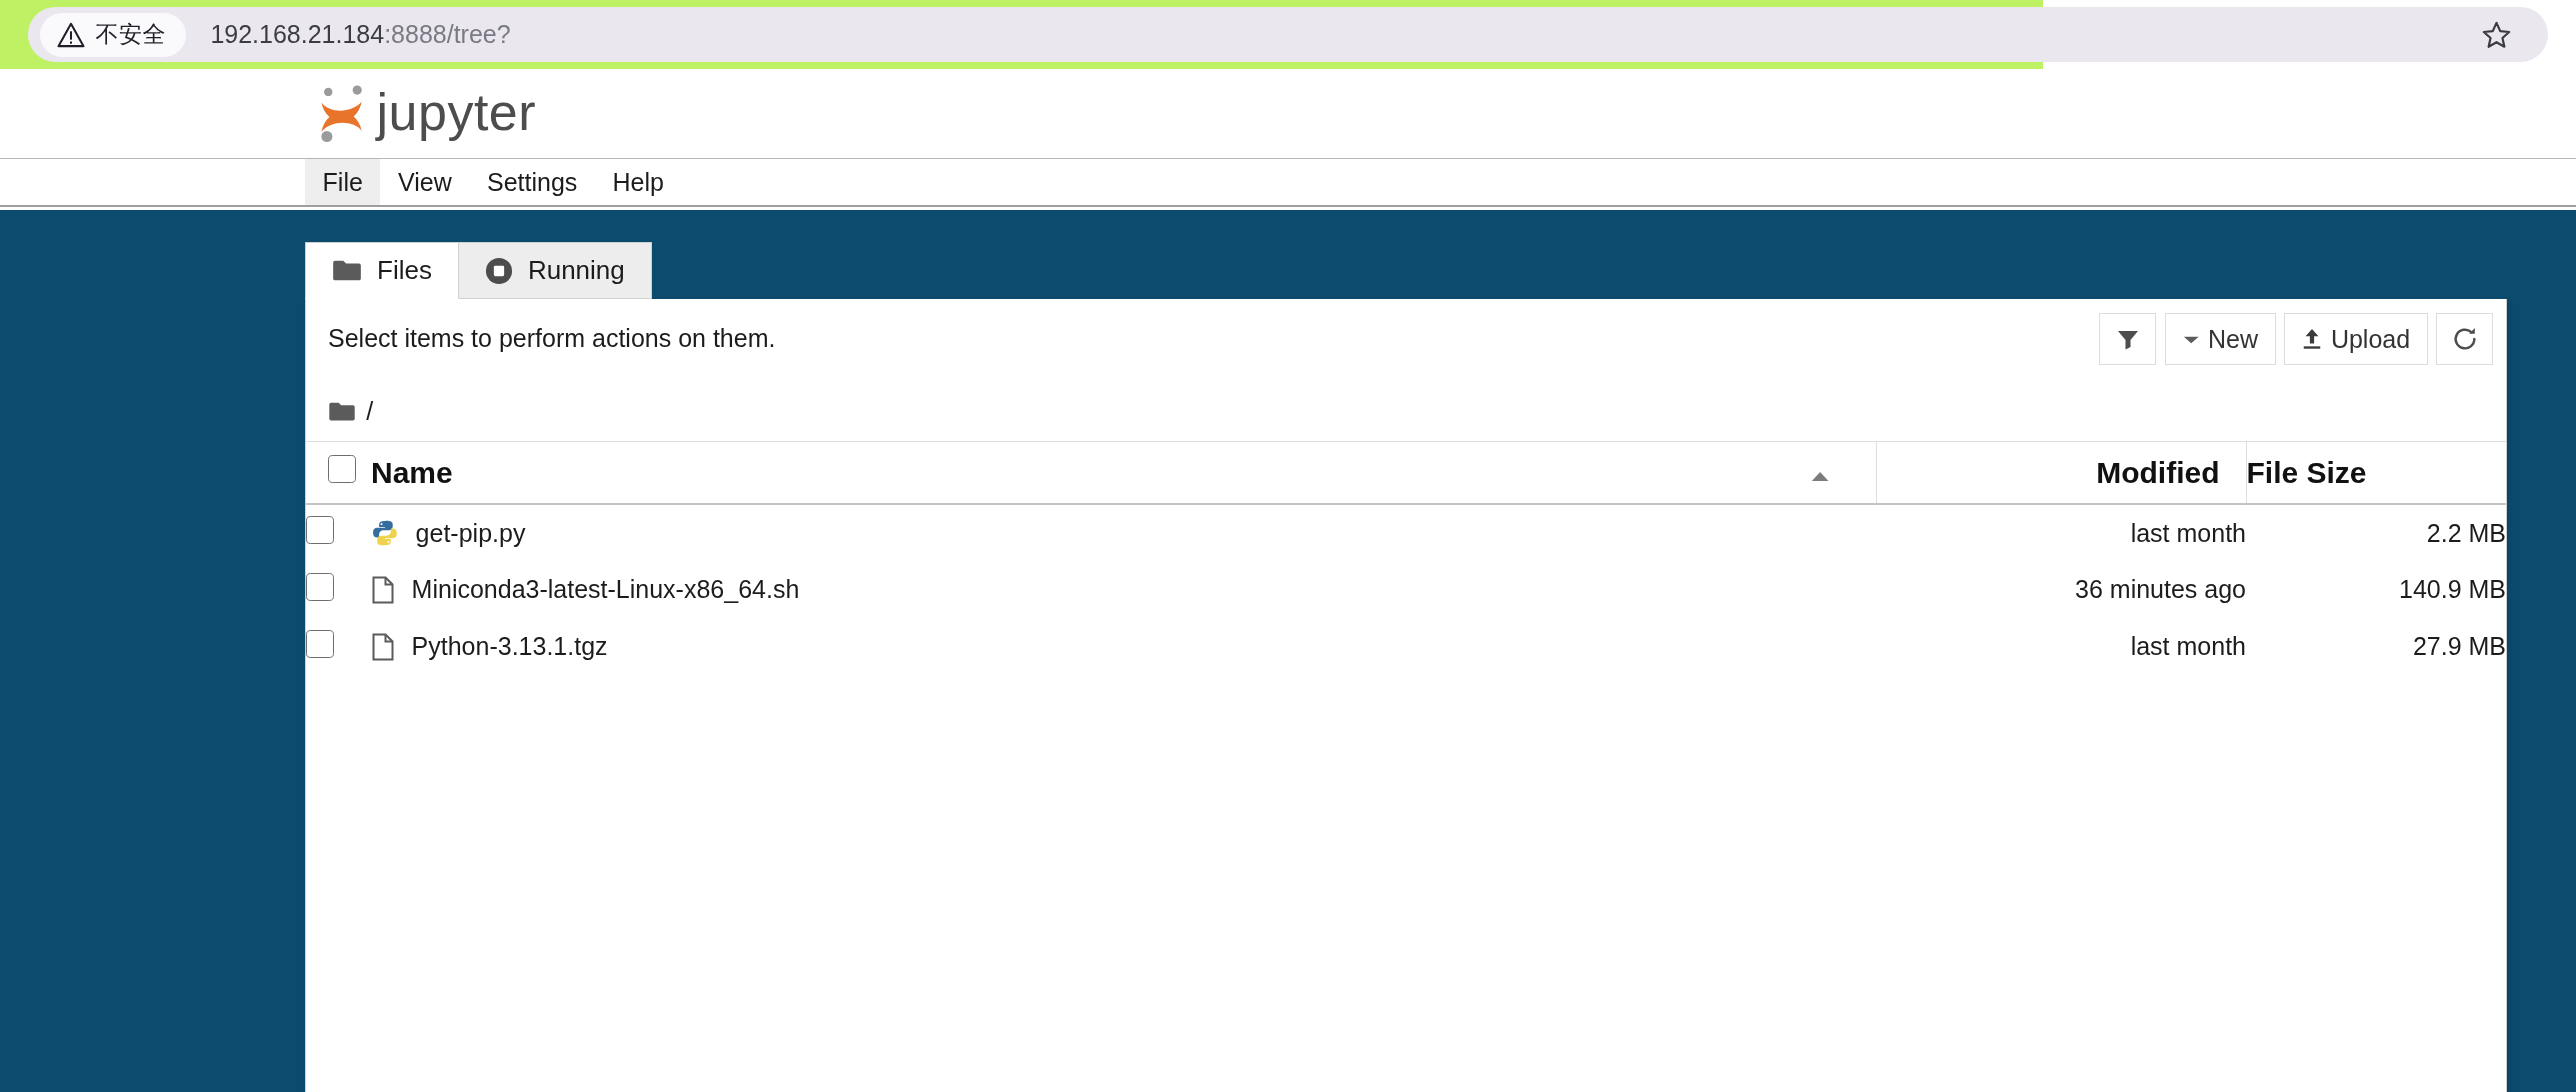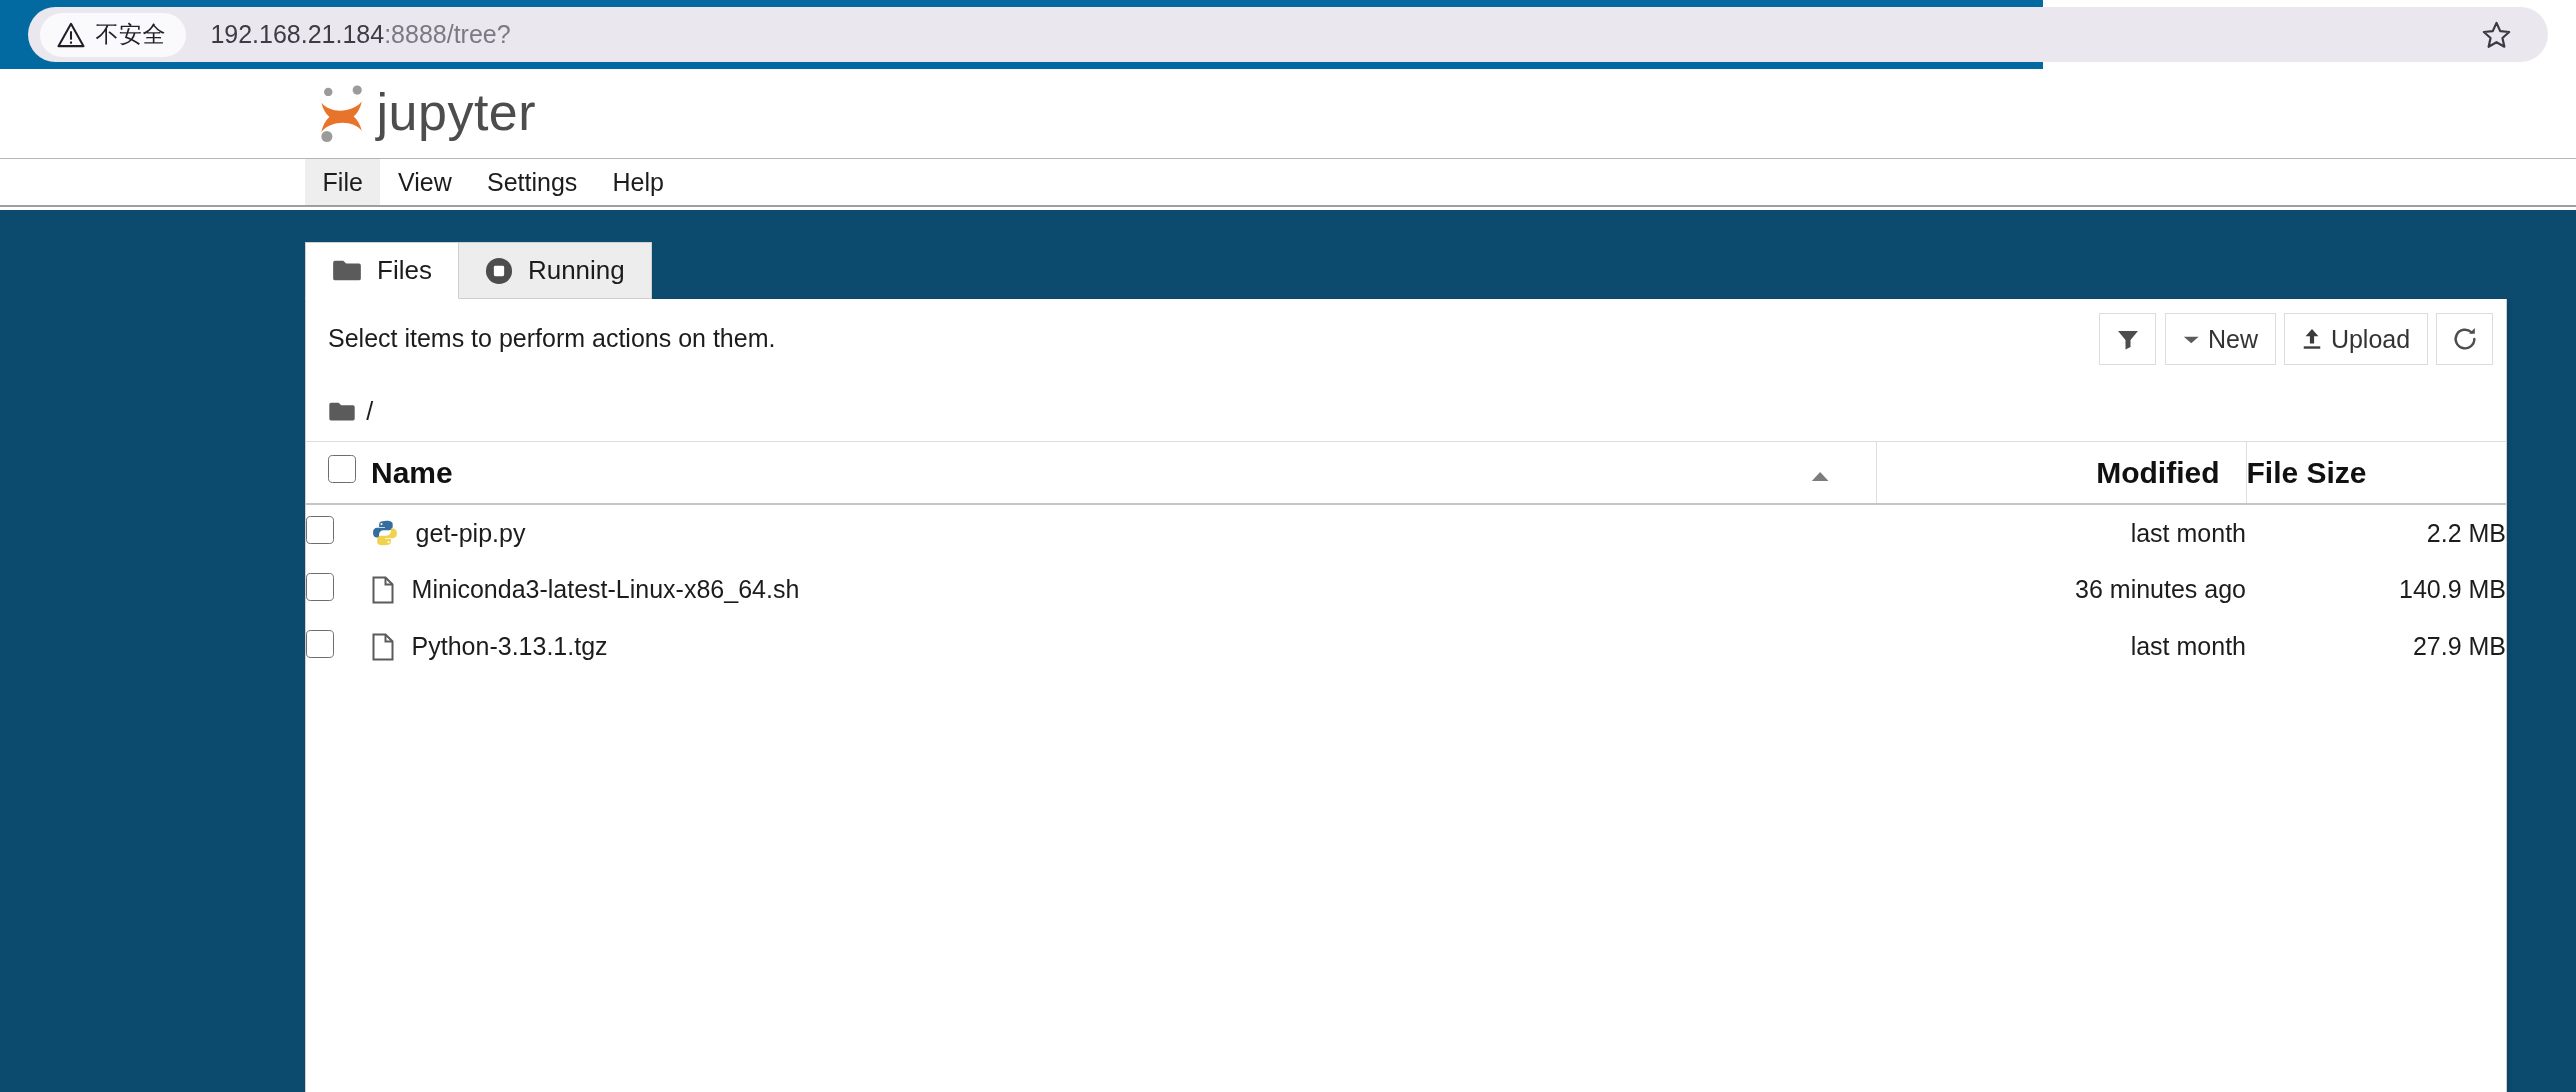--- a/index.html
+++ b/index.html
@@ -8,21 +8,21 @@
     width: 2576px; height: 1093px;
     background: #ffffff;
     font-family: "Liberation Sans", sans-serif;
     -webkit-font-smoothing: antialiased;
   }
 
   
   #browser-bar {
     position: absolute; top: 0; left: 0;
     width: 2043px; height: 69px;
-    background: #0369a1;
+    background: #bef264;
     display: flex; align-items: center;
   }
   #url-pill {
     position: absolute; left: 28px; top: 7.4px;
     width: 2520px; height: 55px;
     background: #ebe7ef;
     border-radius: 28px;
     display: flex; align-items: center;
   }
   #security-chip {

